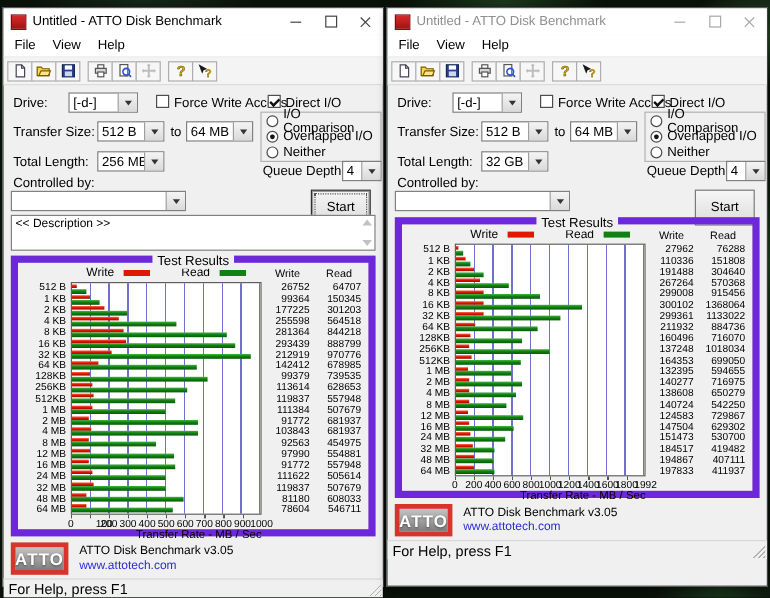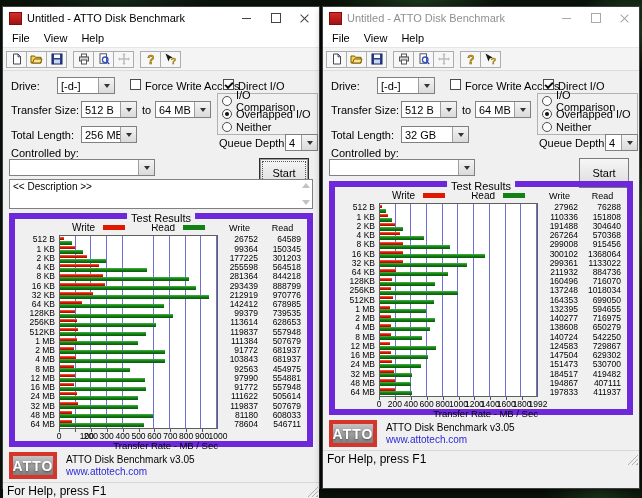--- a/index.html
+++ b/index.html
@@ -366,21 +366,21 @@
               </div>
               <div class="prow">
                 <div class="bar bar-w" style="width: 7.67617%; background: linear-gradient(rgb(255, 106, 82), rgb(224, 24, 0) 45%, rgb(156, 13, 0));"></div>
                 <div class="bar bar-r" style="width: 53.3897%; background: linear-gradient(rgb(70, 181, 70), rgb(18, 128, 18) 45%, rgb(10, 90, 10));"></div>
               </div>
             </div>
           </div>
       <div class="valrows">
             <div class="vrow">
               <span>26752</span>
-              <span>64589</span>
+              <span>64707</span>
             </div>
             <div class="vrow">
               <span>99364</span>
               <span>150345</span>
             </div>
             <div class="vrow">
               <span>177225</span>
               <span>301203</span>
             </div>
             <div class="vrow">
@@ -577,21 +577,21 @@
           </span>
     </div>
     <span class="lbl" style="left:139px;top:33px">to</span>
     <div class="select" style="left:152px;top:30px;width:56px">
       <span class="sel-val">64 MB</span>
       <span class="dd">
             <i class="dda"></i>
           </span>
     </div>
     <span class="lbl" style="left:8px;top:58px">Total Length:</span>
-    <div class="select" style="left:78px;top:55px;width:68px">
+    <div class="select" style="left:78px;top:55px;width:56px">
       <span class="sel-val">32 GB</span>
       <span class="dd">
             <i class="dda"></i>
           </span>
     </div>
     <div class="radio-group">
       <div class="radio-row">
         <span class="radio"></span>
         <span>I/O Comparison</span>
       </div>

